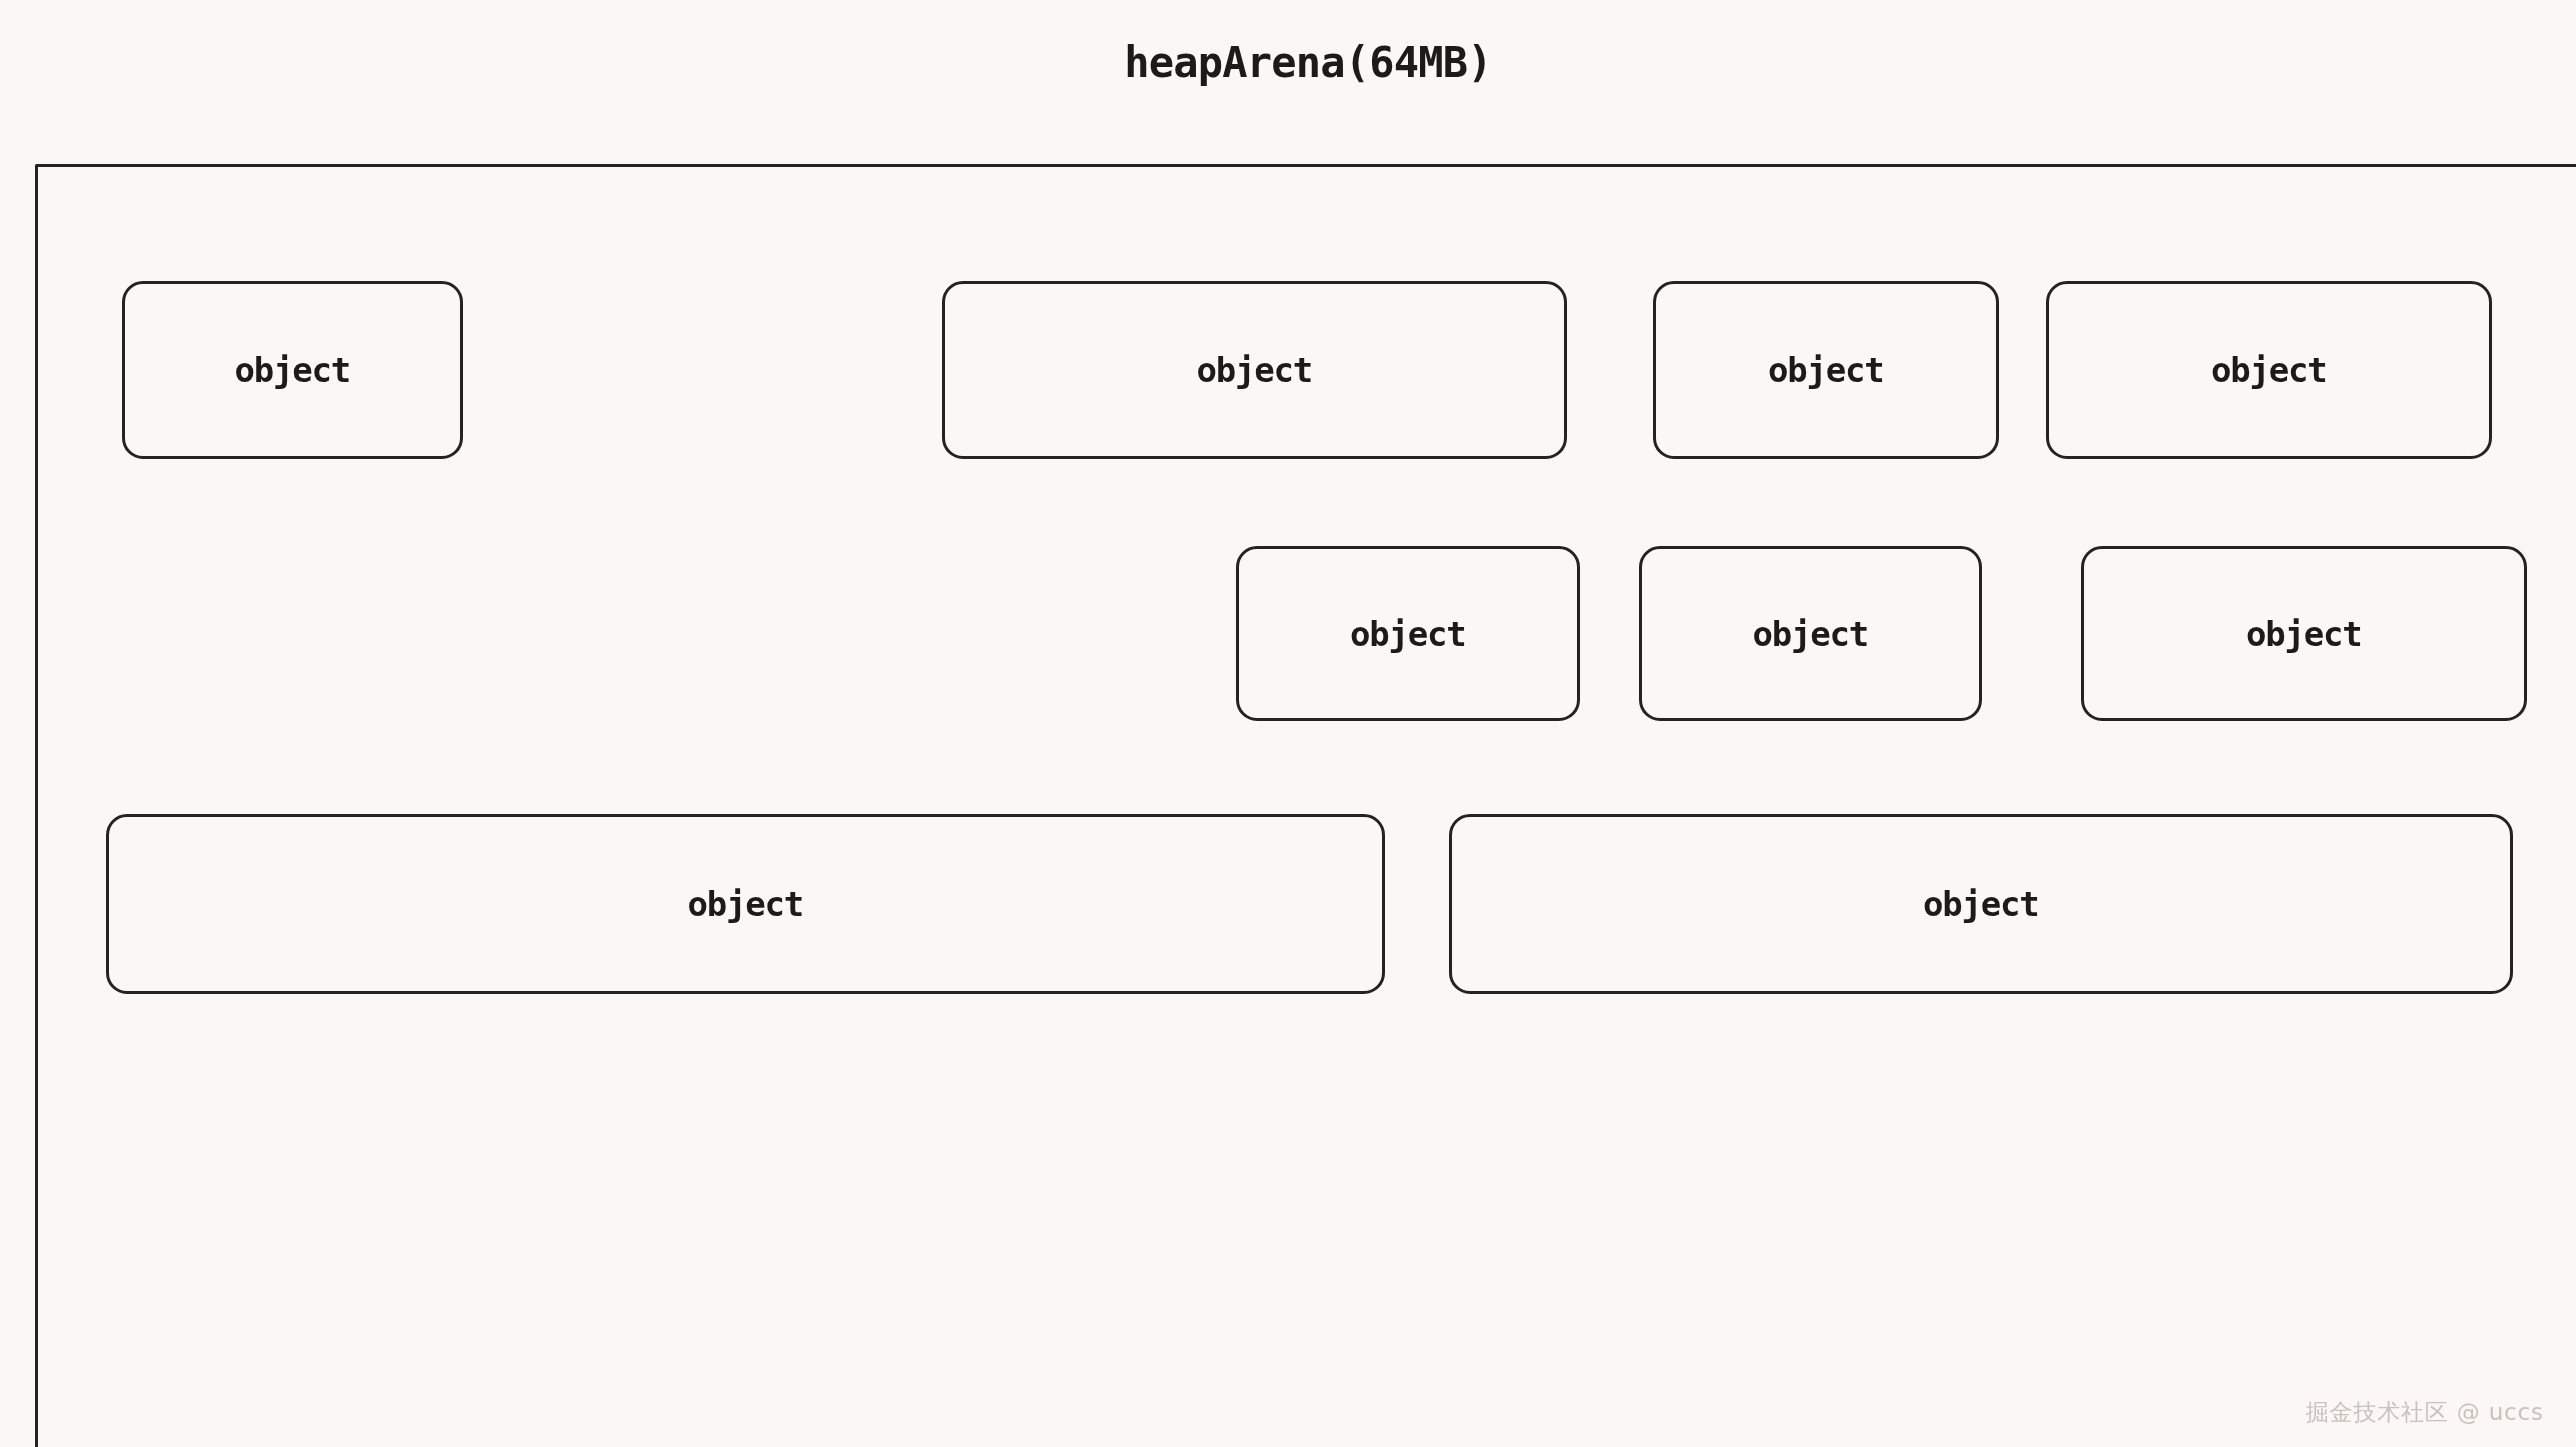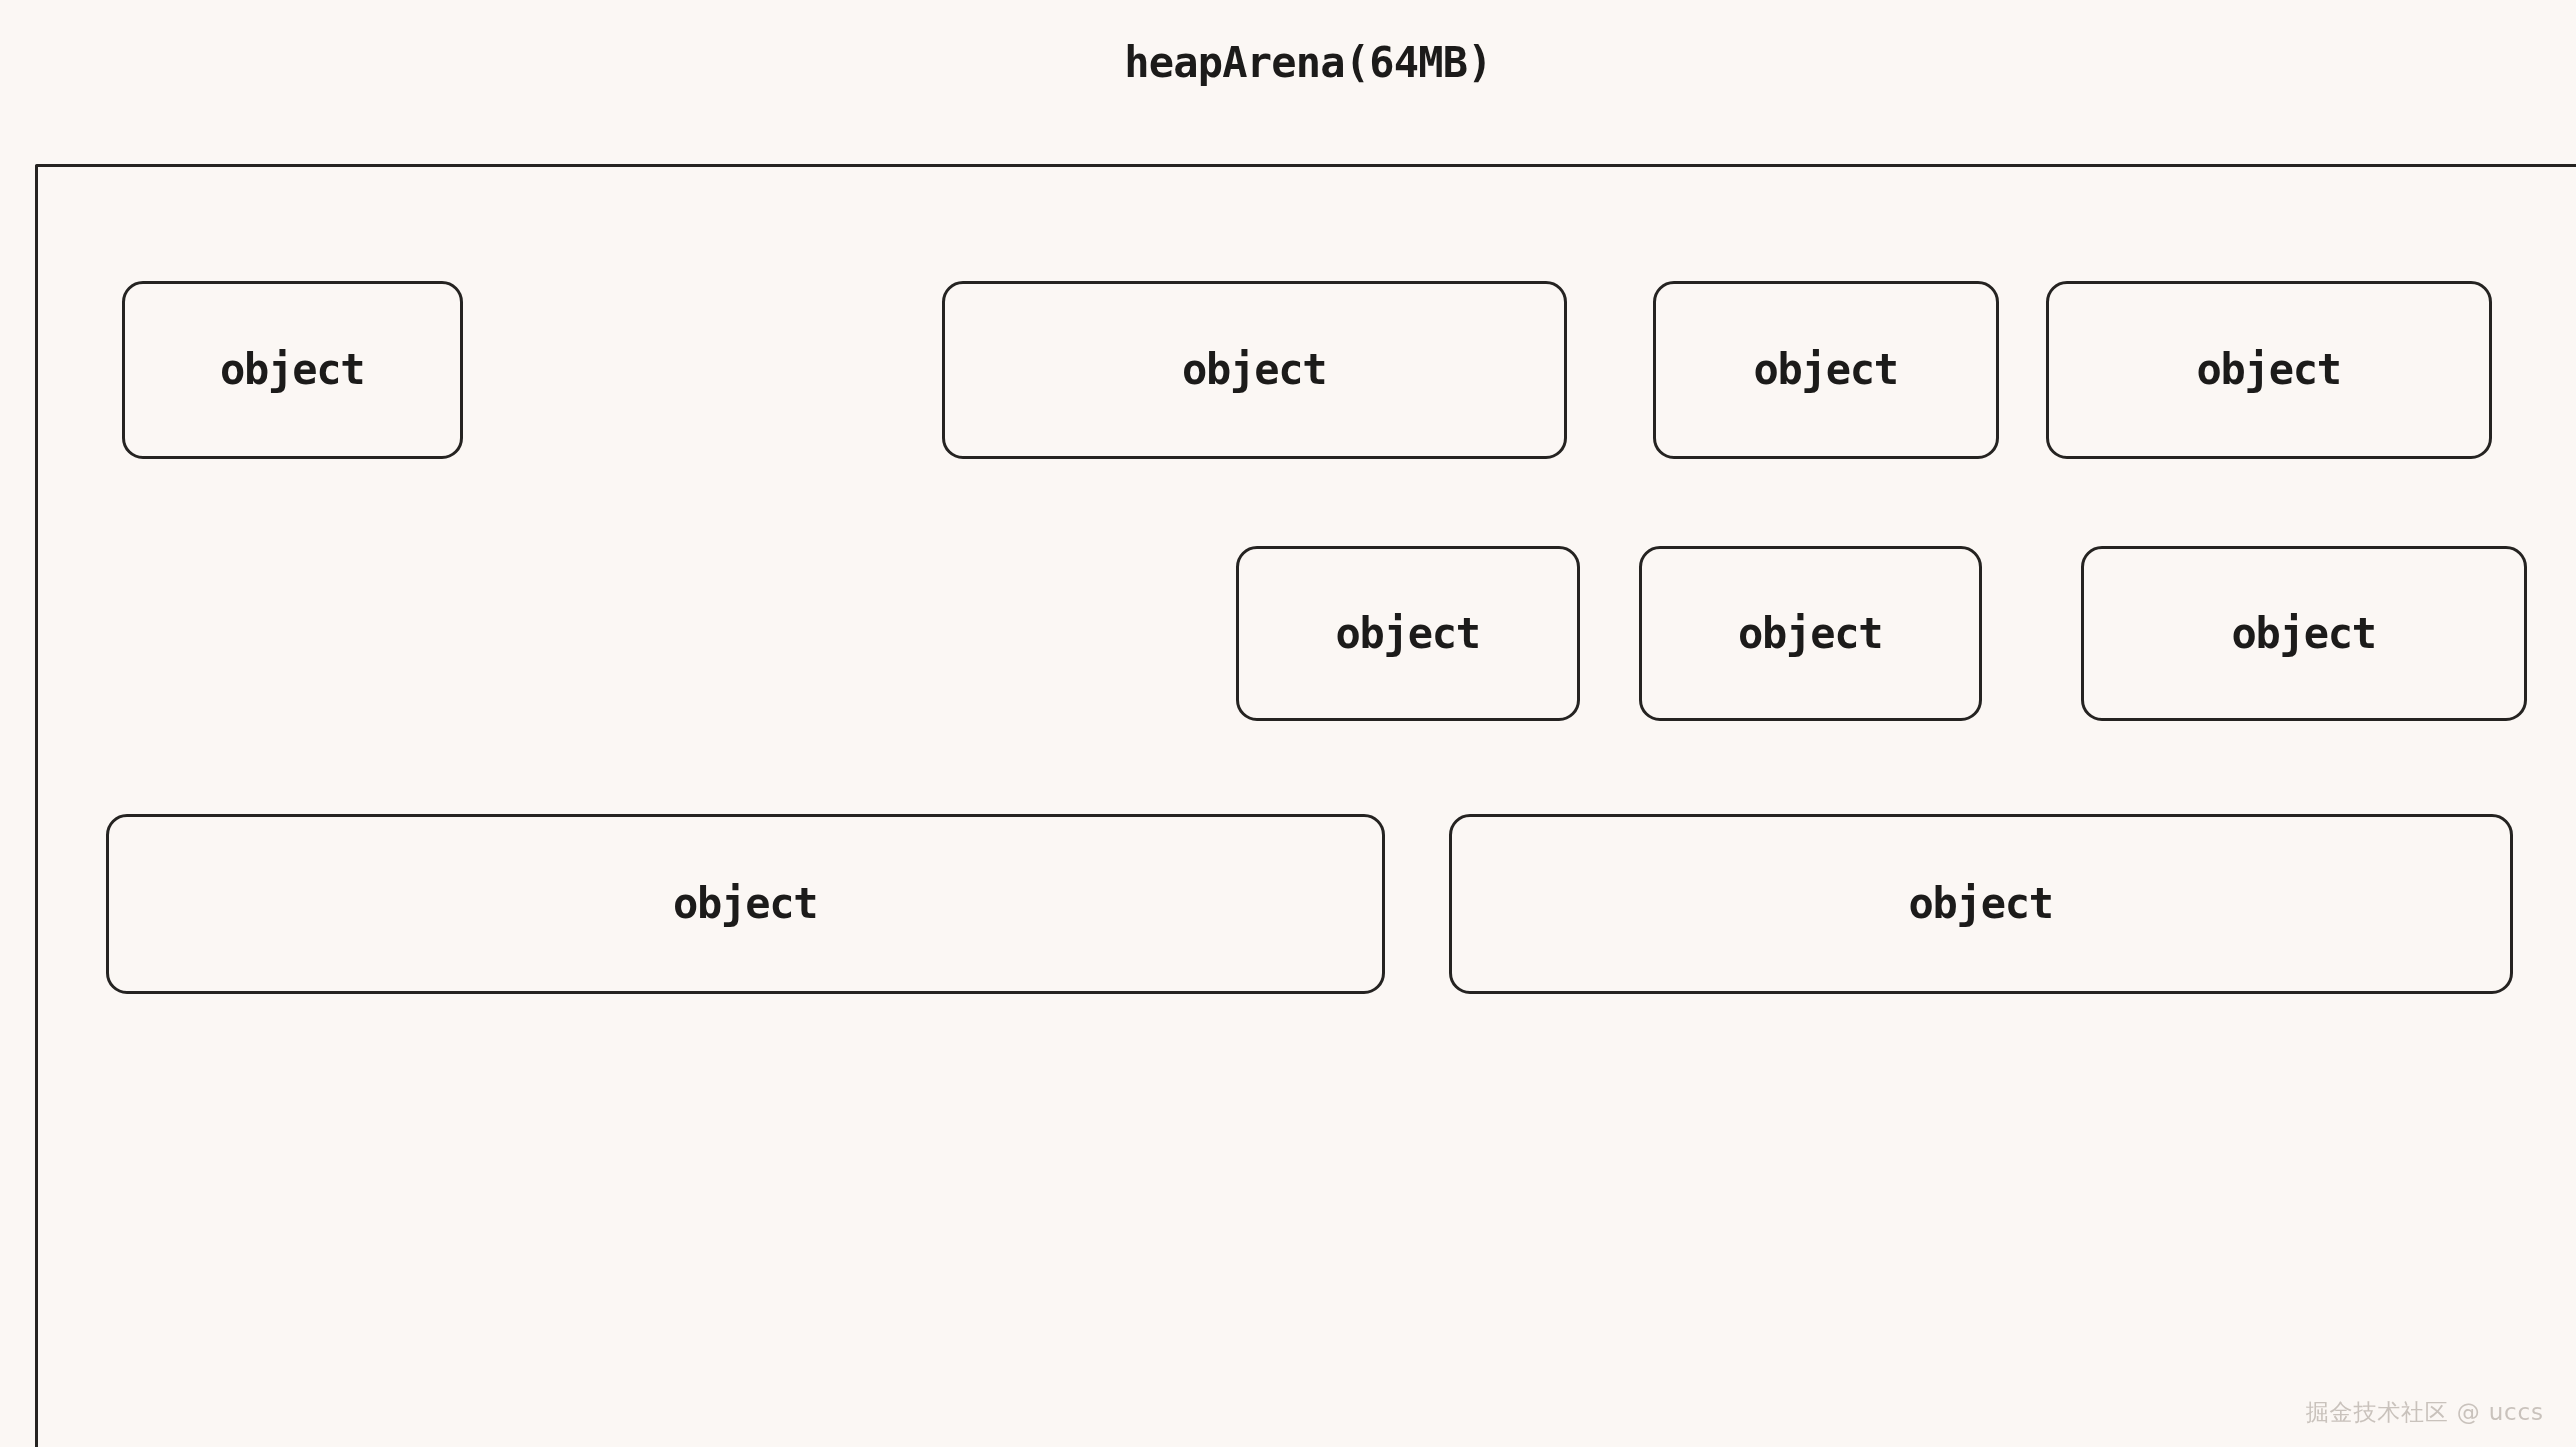--- a/index.html
+++ b/index.html
@@ -52,21 +52,21 @@
     border: 3.3px solid #252321;
     border-radius: 21px;
     background: #fbf7f4;
     display: flex;
     align-items: center;
     justify-content: center;
   }
 
   .object-label {
     font-family: "DejaVu Sans Mono", "Liberation Mono", monospace;
-    font-size: 42px;
+    font-size: 34px;
     font-weight: 700;
     letter-spacing: -1.2px;
     color: #1c1b1a;
     line-height: 1;
     white-space: nowrap;
   }
 
   
   #watermark {
     position: absolute;

